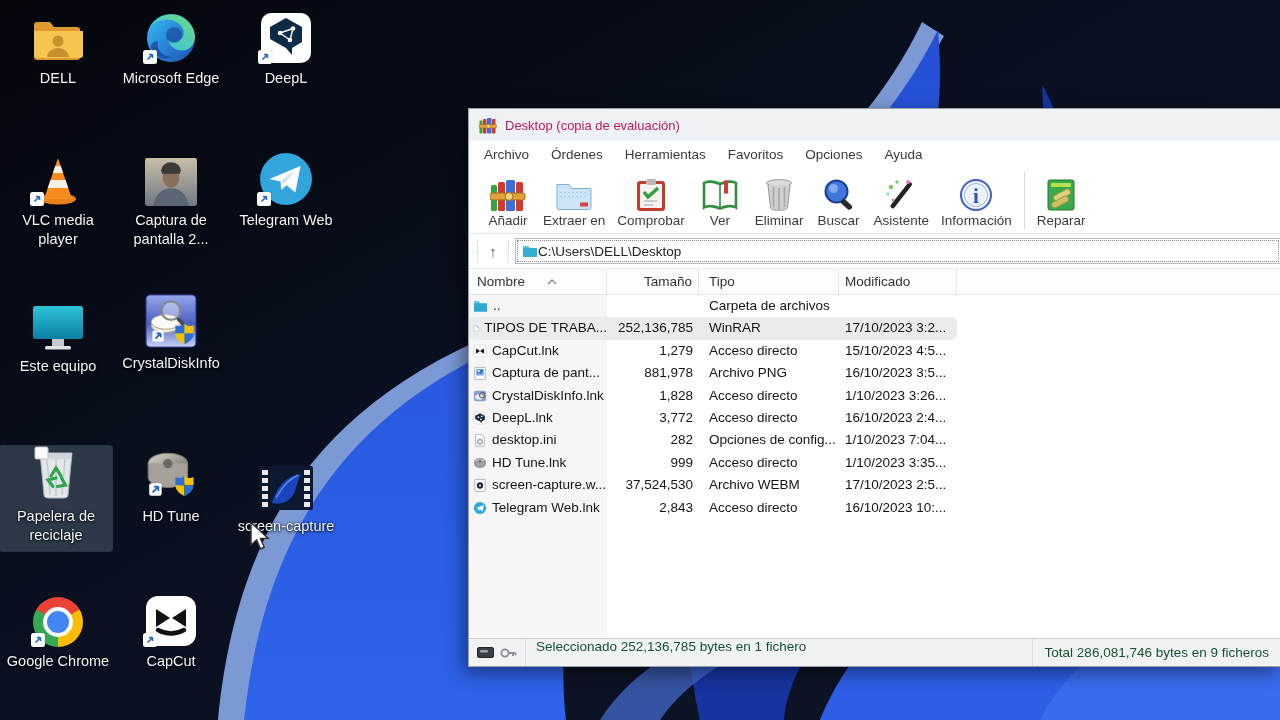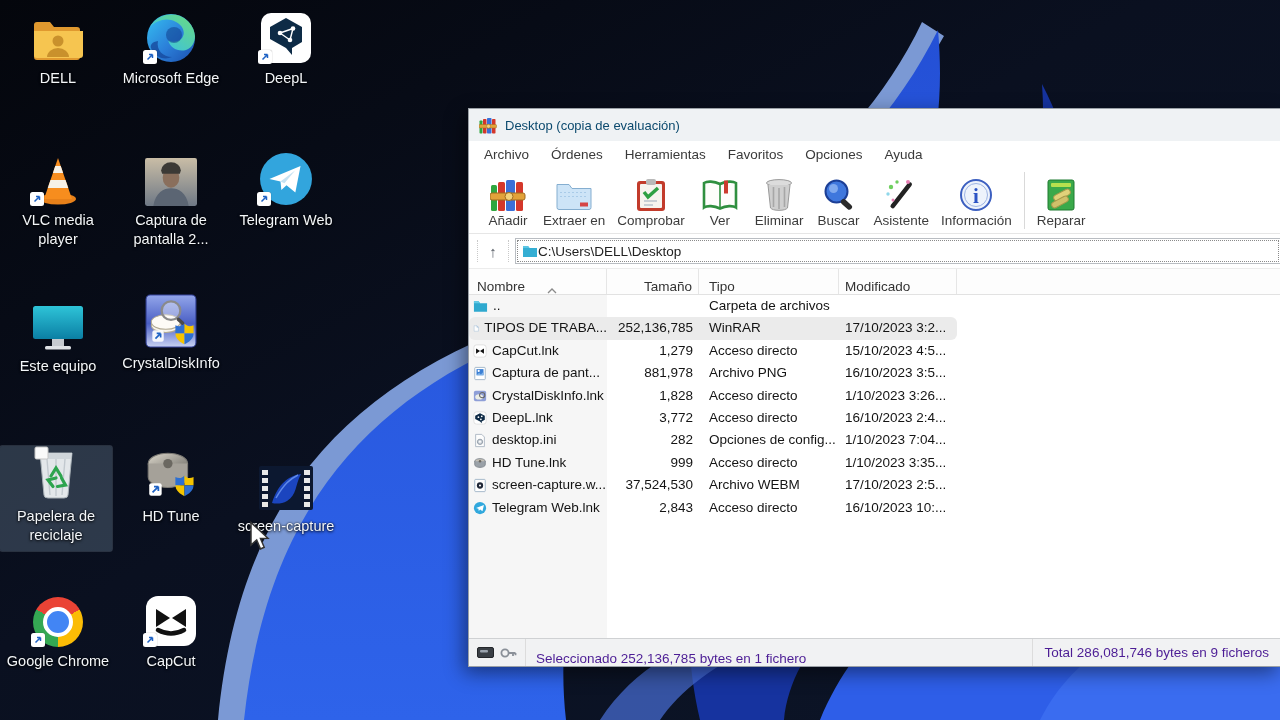--- a/index.html
+++ b/index.html
@@ -18,54 +18,54 @@
   .chrome-icon{width:50px;height:50px;border-radius:50%;position:relative;
       background:conic-gradient(from 60deg,#fbbc05 0 120deg,#34a853 0 240deg,#ea4335 0 360deg);}
   .chrome-center{position:absolute;left:50%;top:50%;width:22px;height:22px;margin:-15px 0 0 -15px;
       background:#4285f4;border:4px solid #fff;border-radius:50%;}
 
   
   .winrar{position:absolute;left:468px;top:108px;width:812px;height:557px;background:#fff;
           border-left:1px solid #9aa0a6;border-top:1px solid #9aa0a6;border-bottom:1px solid #9aa0a6;
           box-shadow:-4px 6px 18px rgba(0,0,0,.45);display:flex;flex-direction:column;font-size:13.5px;color:#1d1d1d;}
   .titlebar{height:32px;background:#eff2f4;display:flex;align-items:center;padding-left:10px;gap:8px;flex:0 0 auto;}
-  .title-text{font-size:13px;color:#0c4a6e;}
+  .title-text{font-size:13px;color:#be185d;}
   .menubar{height:27px;background:#fff;display:flex;align-items:center;padding-left:4px;flex:0 0 auto;}
   .menu-item{padding:0 11px;font-size:13.5px;color:#3a3a3a;line-height:27px;}
   .toolbar{height:65px;background:#fff;display:flex;align-items:stretch;padding-left:10px;
            border-bottom:1px solid #e6e6e6;flex:0 0 auto;}
   .tbtn{display:flex;flex-direction:column;align-items:center;justify-content:flex-end;gap:1px;
         padding:4px 6px 5px;min-width:46px;}
   .tbtn-label{font-size:13.5px;color:#3c3c3c;white-space:nowrap;}
   .tsep{width:1px;background:#d9d9d9;margin:4px 6px;}
   .addressbar{height:34px;display:flex;align-items:center;padding:0 0 0 8px;gap:6px;border-bottom:1px solid #ececec;flex:0 0 auto;}
   .up-btn{width:22px;height:22px;display:flex;align-items:center;justify-content:center;color:#5a6068;font-size:15px;
           border-left:1px dotted #c9c9c9;border-right:1px dotted #c9c9c9;padding:0 4px;}
   .addr-combo{flex:1;height:24px;border:1px solid #b9bdc2;outline:1px dotted #8a8a8a;outline-offset:-3px;
               display:flex;align-items:center;padding:0 6px;background:#fff;}
   .addr-text{font-size:13.5px;color:#222;}
   .filelist{flex:1;position:relative;background:#fff;overflow:hidden;}
   .name-shade{position:absolute;left:0;top:25px;bottom:0;width:138px;background:#f6f6f6;}
   .headers{position:relative;height:25px;display:flex;background:#fdfdfd;border-bottom:1px solid #e2e2e2;
            font-size:13.5px;color:#333;align-items:center;z-index:2;}
-  .hcell{border-right:1px solid #e6e6e6;height:100%;display:flex;align-items:flex-end;box-sizing:border-box;}
+  .hcell{border-right:1px solid #e6e6e6;height:100%;display:flex;align-items:center;box-sizing:border-box;}
   .h-name{width:138px;padding-left:8px;gap:22px;}
   .h-size{width:92px;justify-content:flex-end;padding-right:6px;}
   .h-type{width:140px;padding-left:10px;}
   .h-mod{width:118px;padding-left:6px;}
   .rows{position:relative;z-index:1;}
   .row{display:flex;height:22.4px;line-height:22.4px;font-size:13.5px;color:#141414;align-items:center;}
   .row.selected{background:#ebebeb;width:488px;border-radius:6px;}
   .c-name{width:138px;padding-left:4px;display:flex;align-items:center;gap:5px;box-sizing:border-box;
           white-space:nowrap;overflow:hidden;}
   .c-size{width:92px;text-align:right;padding-right:6px;box-sizing:border-box;}
   .c-type{width:140px;padding-left:10px;box-sizing:border-box;white-space:nowrap;}
   .c-mod{width:118px;padding-left:6px;box-sizing:border-box;white-space:nowrap;}
-  .statusbar{height:27px;background:#f1f2f3;border-top:1px solid #cfd1d3;display:flex;align-items:flex-end;
-             font-size:13.5px;color:#4c1d95;flex:0 0 auto;}
+  .statusbar{height:27px;background:#f1f2f3;border-top:1px solid #cfd1d3;display:flex;align-items:flex-start;
+             font-size:13.5px;color:#14532d;flex:0 0 auto;}
   .st-icons{display:flex;align-items:center;gap:6px;padding:0 8px;height:100%;border-right:1px solid #dcdcdc;}
   .st-left{flex:1;padding-left:10px;}
   .st-right{border-left:1px solid #dcdcdc;height:100%;display:flex;align-items:center;padding:0 12px;}
   .cursor{position:absolute;z-index:50;}
   svg{display:block;}
 </style>
 </head>
 <body>
 
 <svg class="wallpaper" viewBox="0 0 1280 720" preserveAspectRatio="none">

